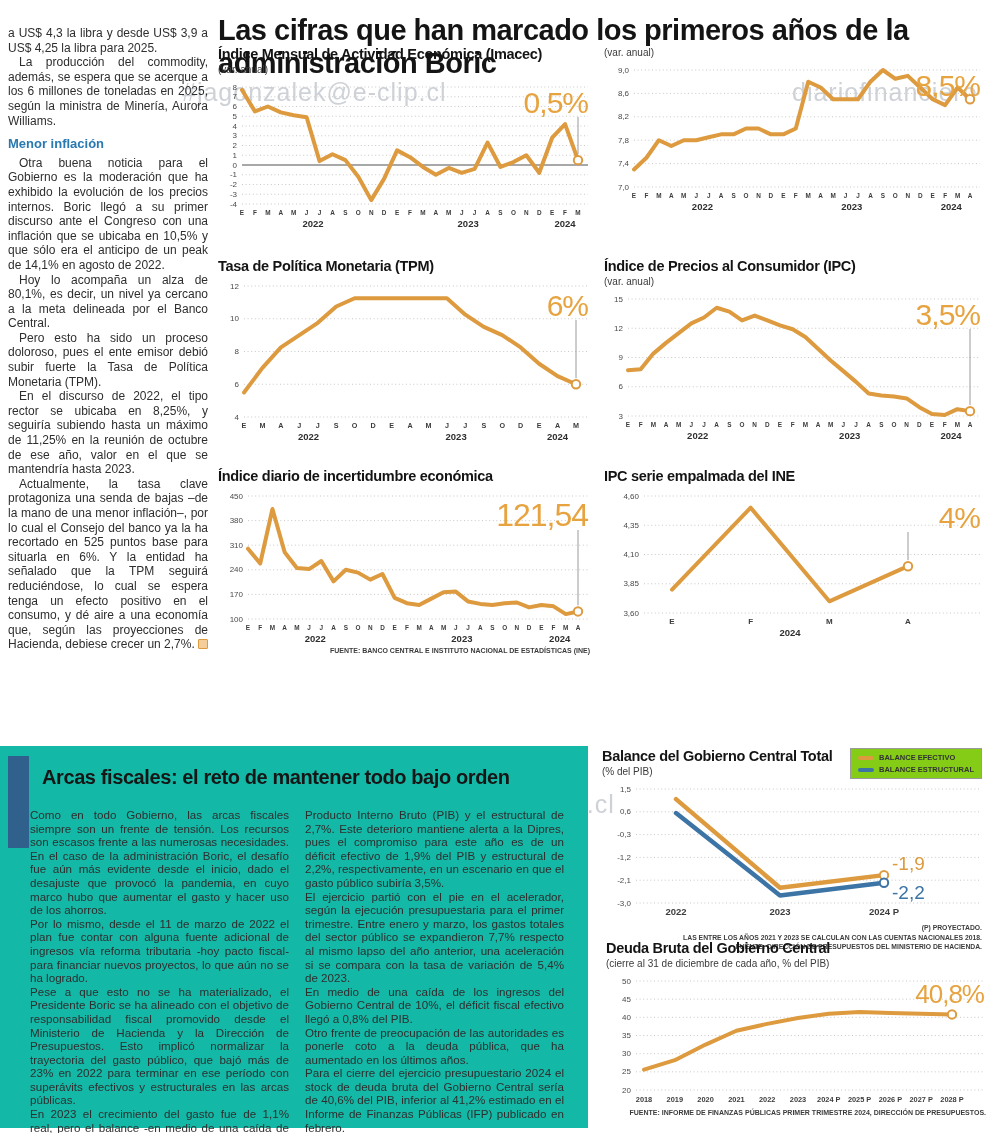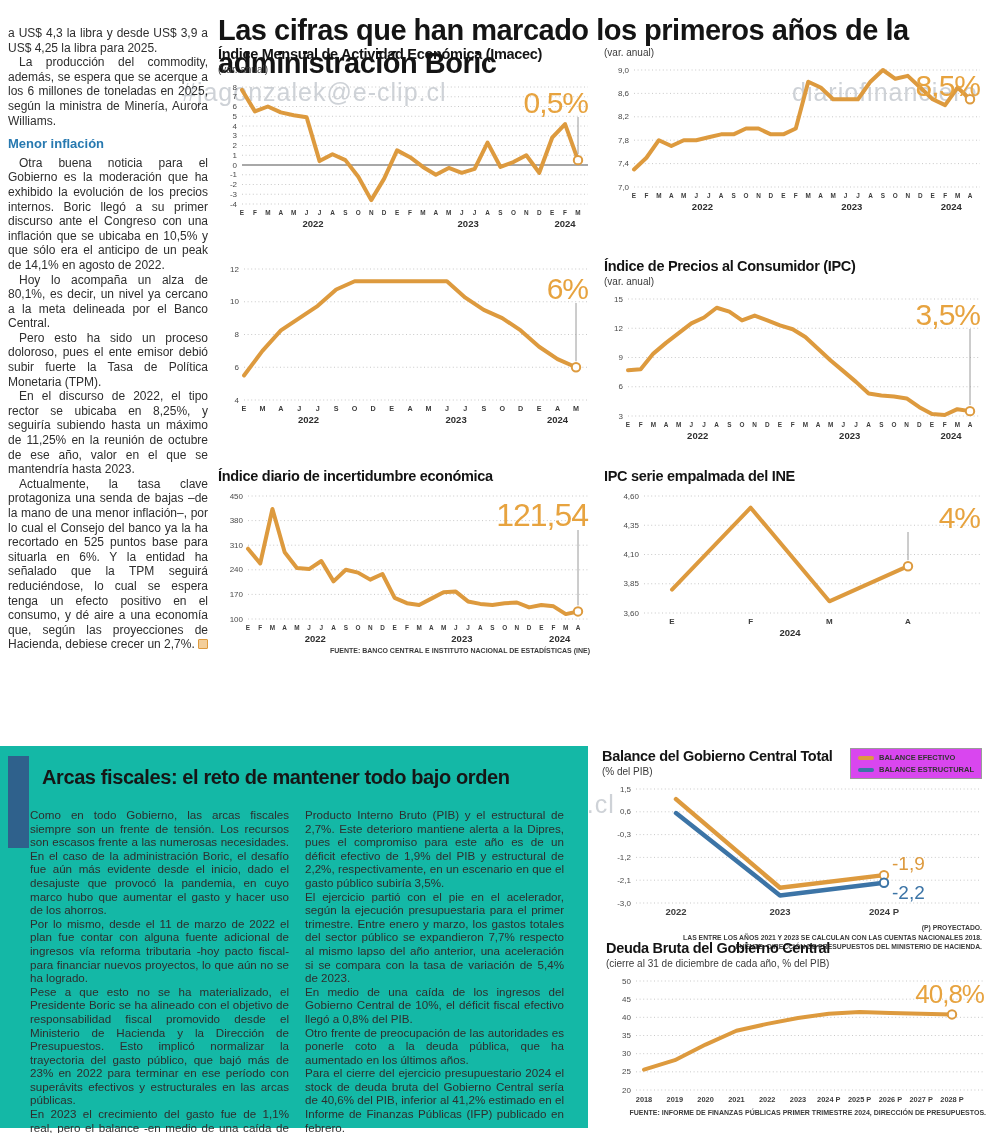--- a/index.html
+++ b/index.html
@@ -38,21 +38,21 @@
   #blk-imacec{left:218px;top:46px;width:372px;}
   #blk-desempleo{left:604px;top:46px;width:378px;}
   #blk-tpm{left:218px;top:258px;width:372px;}
   #blk-ipc{left:604px;top:258px;width:378px;}
   #blk-incertidumbre{left:218px;top:468px;width:372px;}
   #blk-ipc_empalmada{left:604px;top:468px;width:378px;}
   #blk-balance{left:602px;top:748px;width:380px;}
   #blk-deuda{left:566px;top:940px;width:380px;margin-left:40px;}
 
   
-  .legend{position:absolute;right:0;top:0;border:1px solid #9a9a9a;background:#d946ef;
+  .legend{position:absolute;right:0;top:0;border:1px solid #9a9a9a;background:#84cc16;
     padding:4px 7px;display:flex;flex-direction:column;gap:3px;}
   .legend-row{display:flex;align-items:center;gap:5px;}
   .legend-swatch{width:16px;height:4px;border-radius:2px;}
   .legend-label{font-size:7.5px;font-weight:700;color:#333;}
 
   .footnotes{margin-top:2px;text-align:right;font-size:6.8px;font-weight:700;
     color:#3c3c3c;line-height:9.5px;}
   .footnotes div{margin:0;}
 
   
@@ -199,20 +199,21 @@
         <text x="98.44444444444444" y="148" text-anchor="middle" font-size="9.5" font-weight="700" fill="#2e2e2e">2022</text>
         <text x="247.77777777777777" y="148" text-anchor="middle" font-size="9.5" font-weight="700" fill="#2e2e2e">2023</text>
         <text x="347.33333333333337" y="148" text-anchor="middle" font-size="9.5" font-weight="700" fill="#2e2e2e">2024</text>
         <polyline points="30,107.45000000000002 42.44444444444444,95.75 54.888888888888886,78.20000000000002 67.33333333333334,84.04999999999998 79.77777777777777,78.20000000000002 92.22222222222223,78.20000000000002 104.66666666666667,75.27500000000002 117.11111111111111,72.34999999999998 129.55555555555554,72.34999999999998 142,66.5 154.44444444444446,66.5 166.88888888888889,72.34999999999998 179.33333333333334,72.34999999999998 191.77777777777777,66.5 204.22222222222223,19.69999999999996 216.66666666666666,25.55000000000004 229.11111111111111,37.25 241.55555555555554,37.25 254,37.25 266.44444444444446,19.69999999999996 278.8888888888889,8 291.3333333333333,16.77500000000002 303.77777777777777,13.84999999999998 316.22222222222223,25.55000000000004 328.6666666666667,37.25 341.1111111111111,43.09999999999998 353.55555555555554,25.55000000000004 366,37.25" fill="none" stroke="#DD9A3E" stroke-width="4" stroke-linejoin="round" stroke-linecap="round"></polyline>
         <text x="376" y="34" text-anchor="end" font-size="30" fill="#E7A33F" letter-spacing="-1">8,5%</text>
         <circle cx="366" cy="37.25" r="4.2" fill="#fff" stroke="#DD9A3E" stroke-width="2"></circle>
       </svg>
   </div>
 
   <div class="chart-block" id="blk-tpm">
+    <div class="chart-title">Tasa de Política Monetaria (TPM)</div>
 
     <svg width="372" height="166" viewBox="0 0 372 166">
         <line x1="26" y1="8" x2="370" y2="8" stroke="#c3c3c3" stroke-width="0.9" stroke-dasharray="1,2.6"></line>
         <text x="21" y="10.6" text-anchor="end" font-size="8" fill="#4a4a4a">12</text>
         <line x1="26" y1="40.75" x2="370" y2="40.75" stroke="#c3c3c3" stroke-width="0.9" stroke-dasharray="1,2.6"></line>
         <text x="21" y="43.35" text-anchor="end" font-size="8" fill="#4a4a4a">10</text>
         <line x1="26" y1="73.5" x2="370" y2="73.5" stroke="#c3c3c3" stroke-width="0.9" stroke-dasharray="1,2.6"></line>
         <text x="21" y="76.1" text-anchor="end" font-size="8" fill="#4a4a4a">8</text>
         <line x1="26" y1="106.25" x2="370" y2="106.25" stroke="#c3c3c3" stroke-width="0.9" stroke-dasharray="1,2.6"></line>
         <text x="21" y="108.85" text-anchor="end" font-size="8" fill="#4a4a4a">6</text>

